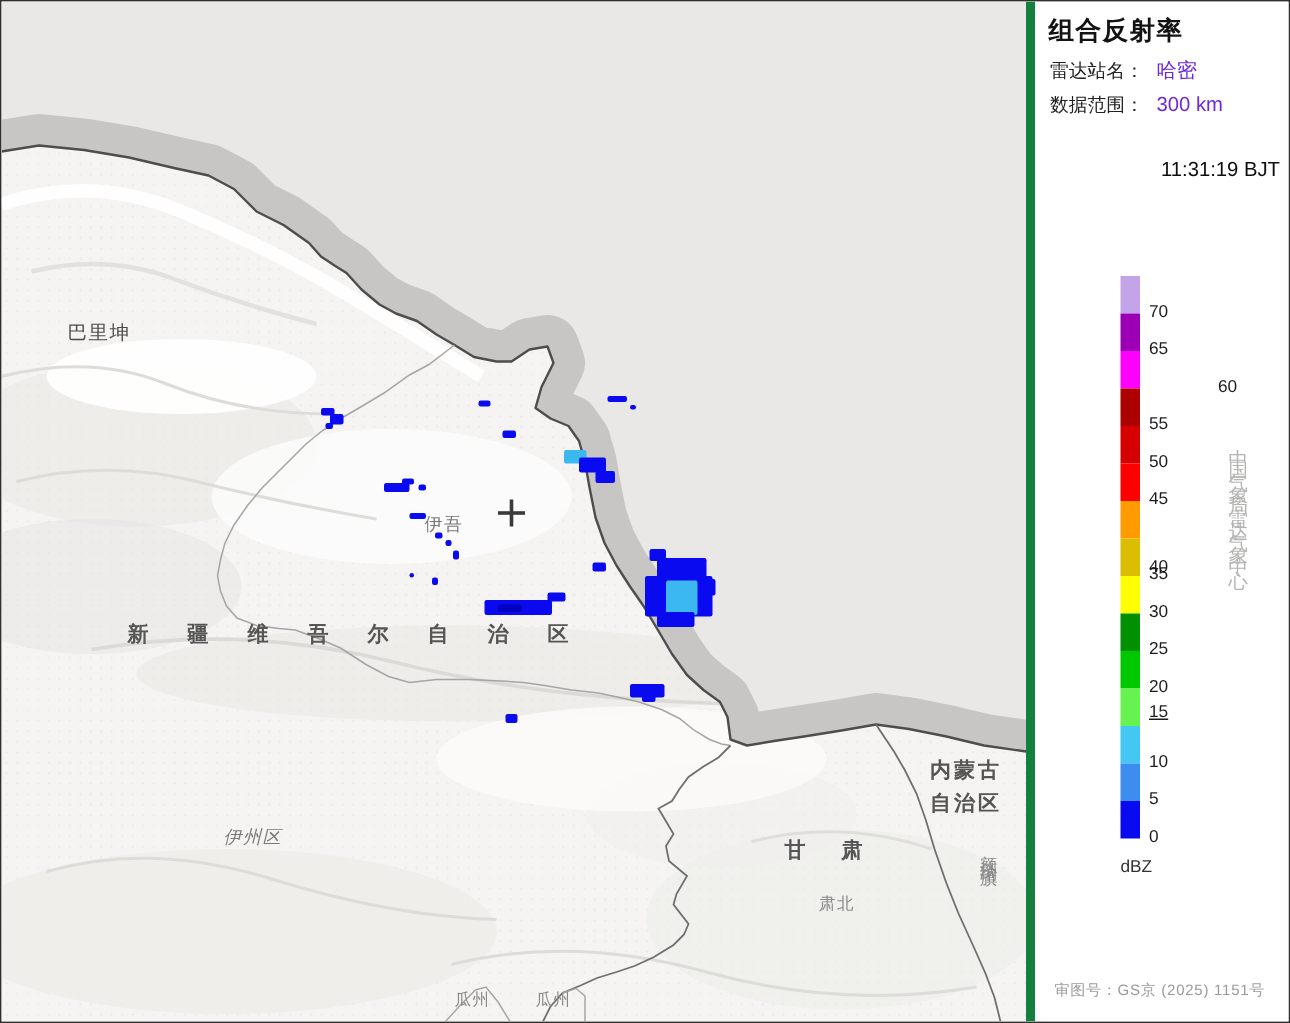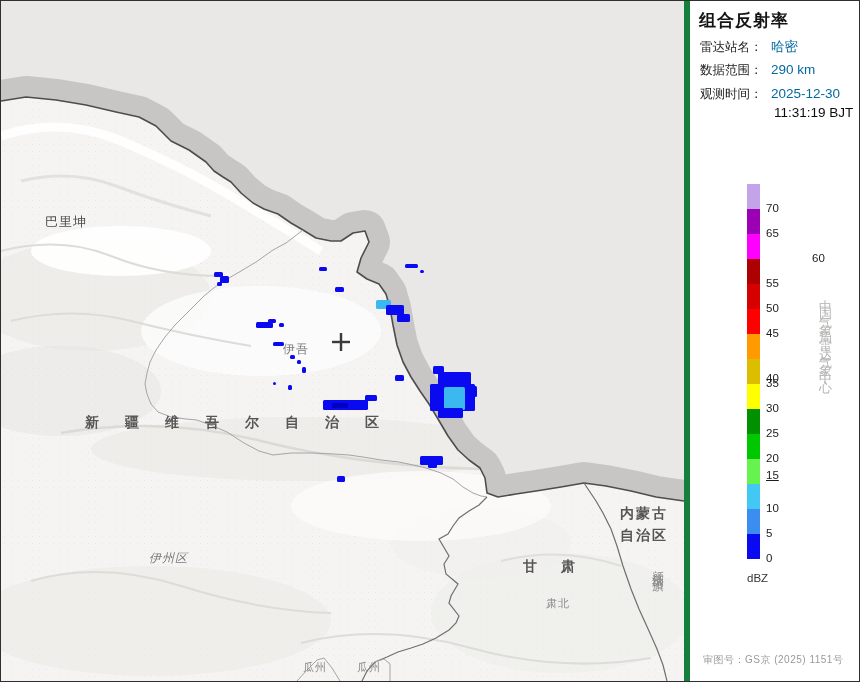--- a/index.html
+++ b/index.html
@@ -18,21 +18,21 @@
   .lbl-townsm{font-size:11px;color:#8a8a8a;letter-spacing:1px;font-family:Liberation Mono, monospace;}
   .lbl-province{font-size:14px;font-weight:bold;color:#565656;letter-spacing:26px;}
   .lbl-province2{font-size:14px;font-weight:bold;color:#565656;letter-spacing:24px;}
   .lbl-region{font-size:14px;font-weight:bold;color:#555;letter-spacing:2px;}
   .lbl-vert{font-size:11.5px;color:#8a8a8a;writing-mode:vertical-rl;letter-spacing:3px;}
   
   .panel{position:absolute;left:683px;top:0;width:176px;height:680px;background:#fff;border-left:6px solid #15803d;box-sizing:border-box;}
   .panel-title{position:absolute;left:9px;top:8px;font-size:17px;font-weight:bold;color:#131313;letter-spacing:1px;}
   .frow{position:absolute;left:10px;font-size:12.5px;color:#1a1a1a;}
   .frow .flabel{display:inline-block;width:71px;color:#222;}
-  .frow .fvalue{font-size:13.5px;color:#0369a1;}
+  .frow .fvalue{font-size:13.5px;color:#6d28d9;}
   .fvalue2{position:absolute;left:84px;font-size:13.5px;color:#0d0d0d;}
   .legend{position:absolute;left:0;top:0;width:176px;height:100%;}
   .legend-block{position:absolute;left:57px;width:13px;height:25px;}
   .legend-tick{position:absolute;left:76px;width:30px;font-size:11.5px;color:#1c1c1c;}
   .legend-unit{position:absolute;left:57px;top:571px;font-size:11.5px;color:#333;}
   .watermark{position:absolute;left:126px;top:288px;font-size:13px;color:#b5b4b3;writing-mode:vertical-rl;letter-spacing:8px;}
   .approval{position:absolute;left:13px;top:652px;font-size:10px;color:#9a9a9a;letter-spacing:0.5px;white-space:nowrap;}
 </style>
 </head>
 <body>
@@ -136,24 +136,21 @@
       </div>
   </div>
 
   <div class="panel">
     <div class="panel-title">组合反射率</div>
 
     <div class="frow" style="top:37px">
       <span class="flabel">雷达站名：</span><span class="fvalue">哈密</span>
     </div>
     <div class="frow" style="top:61px">
-      <span class="flabel">数据范围：</span><span class="fvalue">290 km</span>
-    </div>
-    <div class="frow" style="top:85px">
-      <span class="flabel">观测时间：</span><span class="fvalue">2025-12-30</span>
+      <span class="flabel">数据范围：</span><span class="fvalue">300 km</span>
     </div>
     <div class="fvalue2" style="top:104px">11:31:19 BJT</div>
 
     <div class="legend">
       <div id="legend-blocks">
           <div class="legend-block" style="top: 183px; background: rgb(195, 164, 232);"></div>
           <div class="legend-tick" style="top: 201px;">70</div>
           <div class="legend-block" style="top: 208px; background: rgb(155, 0, 180);"></div>
           <div class="legend-tick" style="top: 226px;">65</div>
           <div class="legend-block" style="top: 233px; background: rgb(255, 0, 255);"></div>

